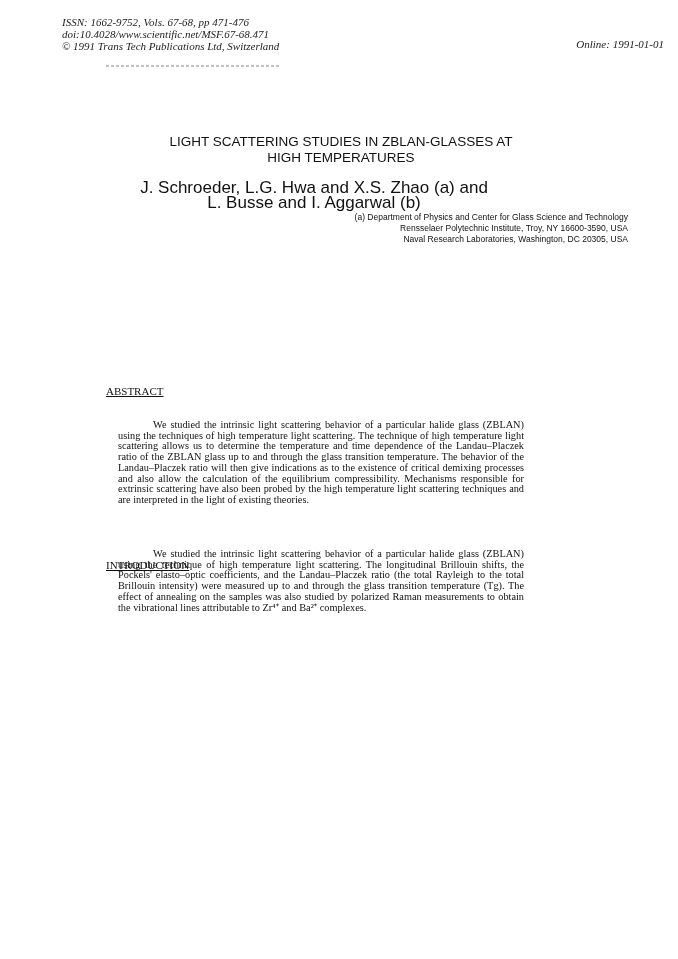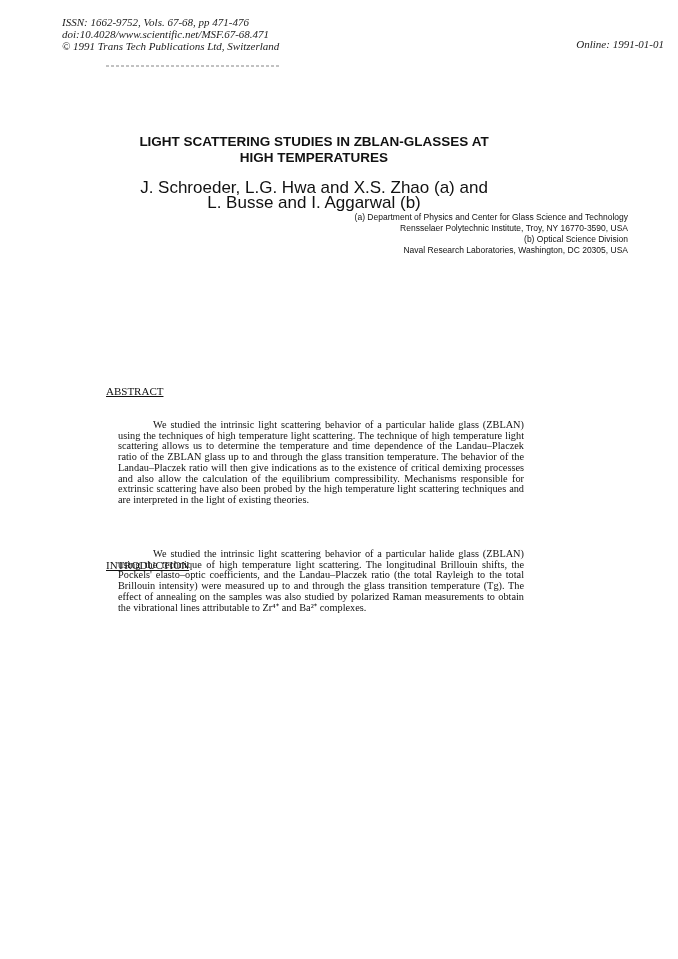--- a/index.html
+++ b/index.html
@@ -1,21 +1,21 @@
 <!DOCTYPE html>
 <html><head>
 <meta charset="utf-8">
 <style>
   html, body { margin: 0; padding: 0; background: #ffffff; }
   body { width: 678px; height: 959px; position: relative; overflow: hidden; color: #111; }
   .hdr { position: absolute; font-family: "Liberation Serif", serif; font-style: italic; font-size: 11px; line-height: 12px; color: #222; }
   #hdr-left { left: 62px; top: 16px; }
   #hdr-right { right: 14px; top: 16px; margin-top: 22px; }
   .smudge { position: absolute; left: 106px; top: 65px; width: 175px; height: 2px; background: repeating-linear-gradient(90deg, #999 0 3px, #fff 3px 5px); opacity: 0.6; }
-  .title { position: absolute; left: 0; width: 628px; text-align: center; font-family: "Liberation Sans", sans-serif; font-weight: bold; font-size: 13.5px; line-height: 16px; top: 134px; color: #111; }
+  .title { position: absolute; left: 0; width: 628px; text-align: center; font-family: "Liberation Sans", sans-serif; font-weight: normal; font-size: 13.5px; line-height: 16px; top: 134px; color: #111; padding-left: 27px; }
   .authors { position: absolute; left: 0; width: 628px; text-align: center; font-family: "Liberation Sans", sans-serif; font-size: 17px; line-height: 15px; top: 180px; color: #111; }
   .affil { position: absolute; left: 0; width: 628px; text-align: right; font-family: "Liberation Sans", sans-serif; font-size: 8.5px; line-height: 11px; top: 212px; color: #111; }
   .section-head { position: absolute; left: 106px; font-family: "Liberation Serif", serif; font-size: 11px; text-decoration: underline; color: #111; }
   .para { position: absolute; left: 106px; width: 430px; font-family: "Liberation Serif", serif; font-size: 10.3px; line-height: 10.7px; text-align: justify; color: #111; }
   .para p { margin: 12px; text-indent: 35px; }
 </style>
 </head>
 <body>
 
 <div id="hdr-left" class="hdr">
@@ -31,22 +31,21 @@
   <div>HIGH TEMPERATURES</div>
 </div>
 
 <div class="authors">
   <div>J. Schroeder, L.G. Hwa and X.S. Zhao (a) and</div>
   <div>L. Busse and I. Aggarwal (b)</div>
 </div>
 
 <div class="affil">
   <div>(a) Department of Physics and Center for Glass Science and Technology</div>
-  <div>Rensselaer Polytechnic Institute, Troy, NY 16770-3590, USA</div>
-  <div>(b) Optical Science Division</div>
+  <div>Rensselaer Polytechnic Institute, Troy, NY 16600-3590, USA</div>
   <div>Naval Research Laboratories, Washington, DC 20305, USA</div>
 </div>
 
 <div class="section-head" style="top:385px;">ABSTRACT</div>
 <div class="para" style="top:408px;">
   <p>We studied the intrinsic light scattering behavior of a particular halide glass (ZBLAN) using the techniques of high temperature light scattering. The technique of high temperature light scattering allows us to determine the temperature and time dependence of the Landau–Placzek ratio of the ZBLAN glass up to and through the glass transition temperature. The behavior of the Landau–Placzek ratio will then give indications as to the existence of critical demixing processes and also allow the calculation of the equilibrium compressibility. Mechanisms responsible for extrinsic scattering have also been probed by the high temperature light scattering techniques and are interpreted in the light of existing theories.</p>
 </div>
 
 <div class="section-head" style="top:515px;margin-top:44px;">INTRODUCTION</div>
 <div class="para" style="top:537px;">

